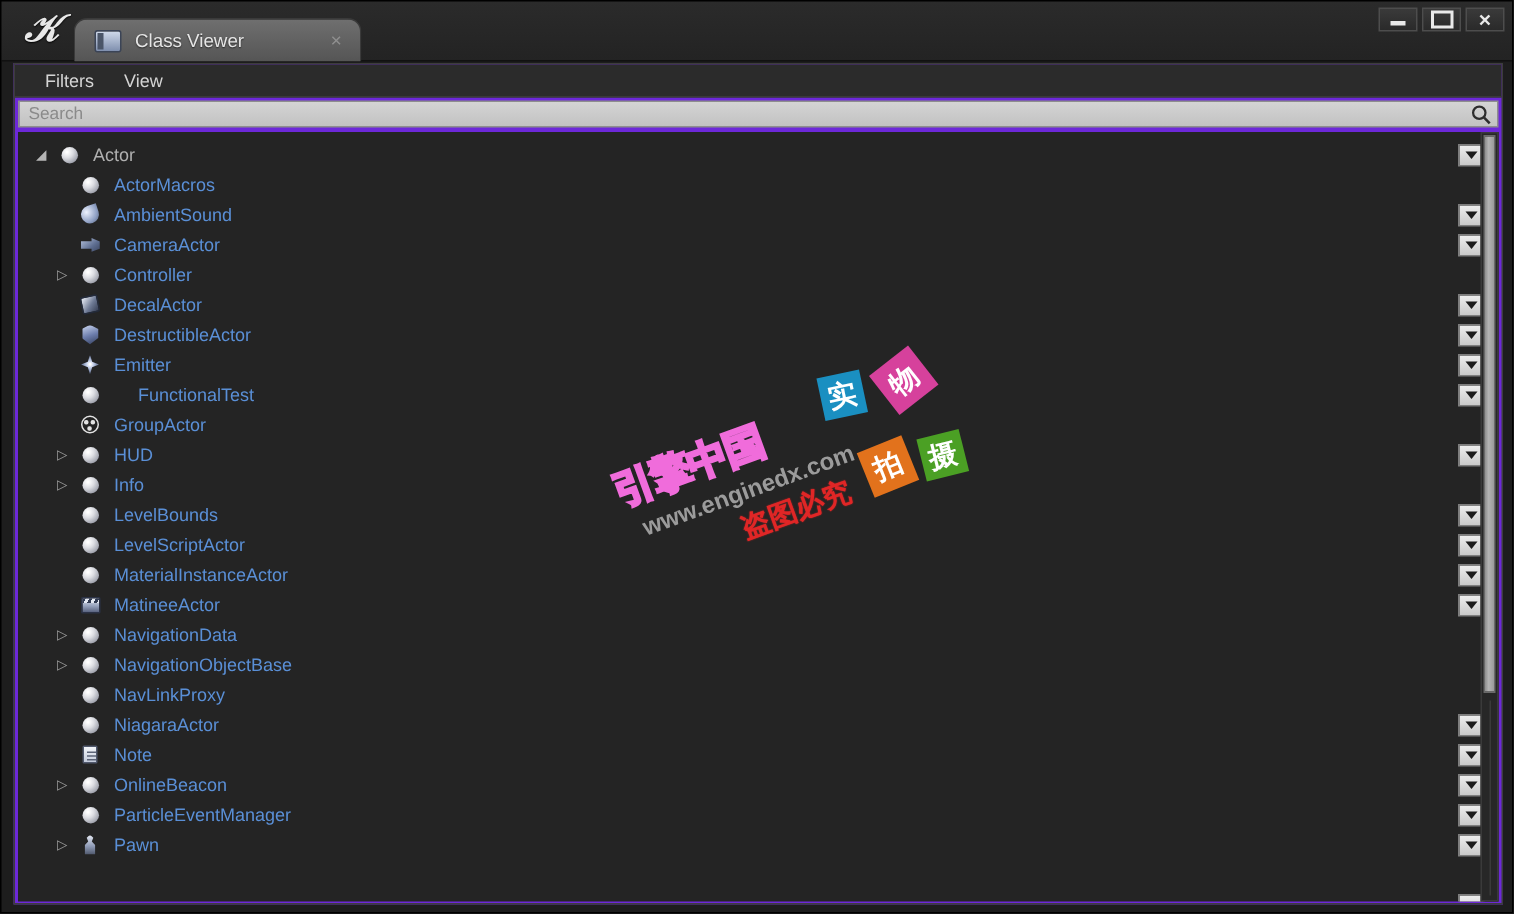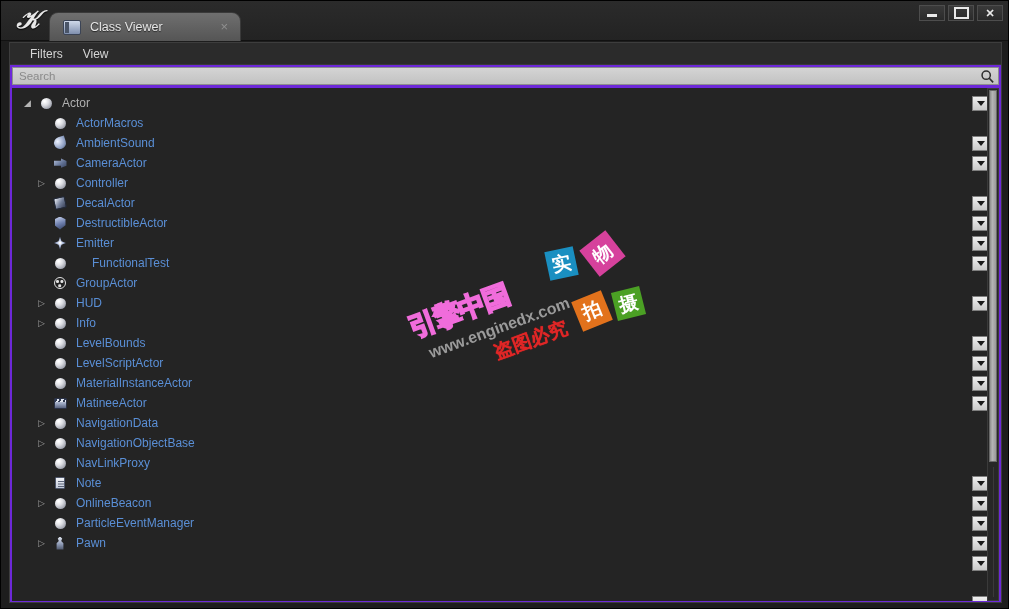--- a/index.html
+++ b/index.html
@@ -407,20 +407,26 @@
             <span class="icon-wrap" style="left: 40px;">
               <span class="ic-sphere"></span>
             </span>
             <span class="lbl" style="left: 64px; color: rgb(90, 143, 214);">NavigationObjectBase</span>
           </div>
           <div class="row" style="height: 20px;">
             <span class="icon-wrap" style="left: 40px;">
               <span class="ic-sphere"></span>
             </span>
             <span class="lbl" style="left: 64px; color: rgb(90, 143, 214);">NavLinkProxy</span>
+          </div>
+          <div class="row" style="height: 20px;">
+            <span class="icon-wrap" style="left: 40px;">
+              <span class="ic-sphere"></span>
+            </span>
+            <span class="lbl" style="left: 64px; color: rgb(90, 143, 214);">NiagaraActor</span>
           </div>
           <div class="row" style="height: 20px;">
             <span class="icon-wrap" style="left: 40px;">
               <span class="ic-note"></span>
             </span>
             <span class="lbl" style="left: 64px; color: rgb(90, 143, 214);">Note</span>
           </div>
           <div class="row" style="height: 20px;">
             <span class="twisty twisty-closed" style="left: 26px;"></span>
             <span class="icon-wrap" style="left: 40px;">

